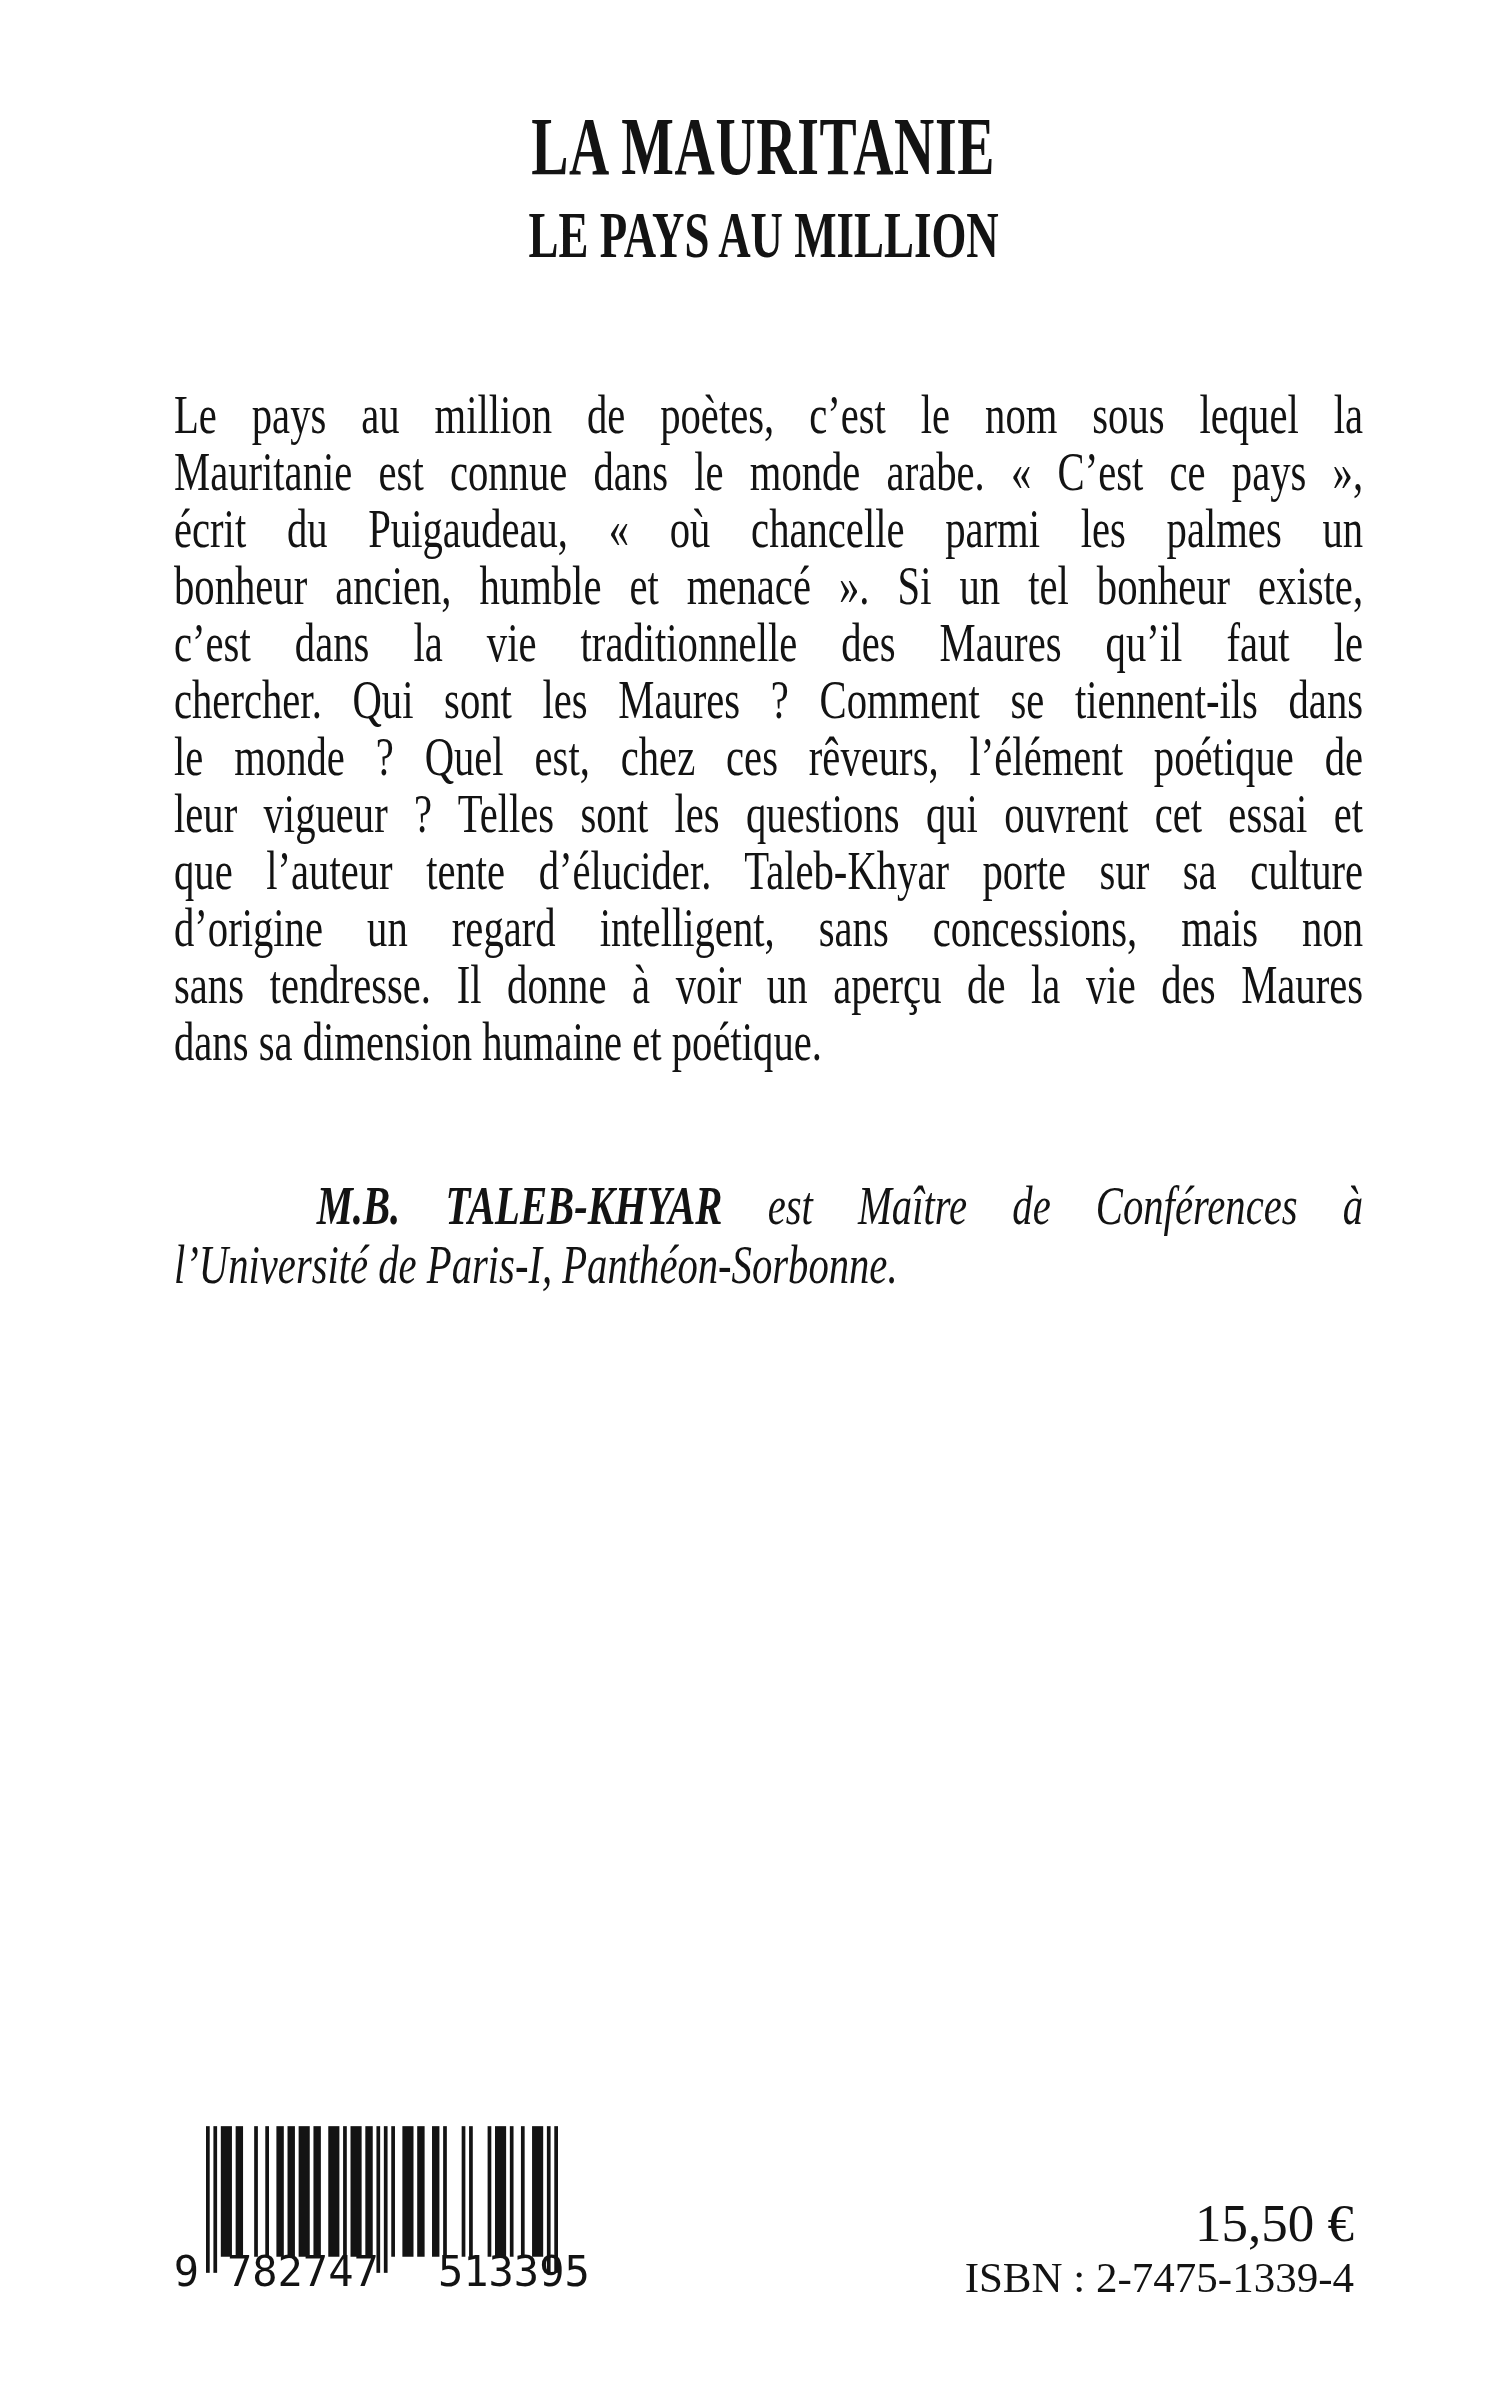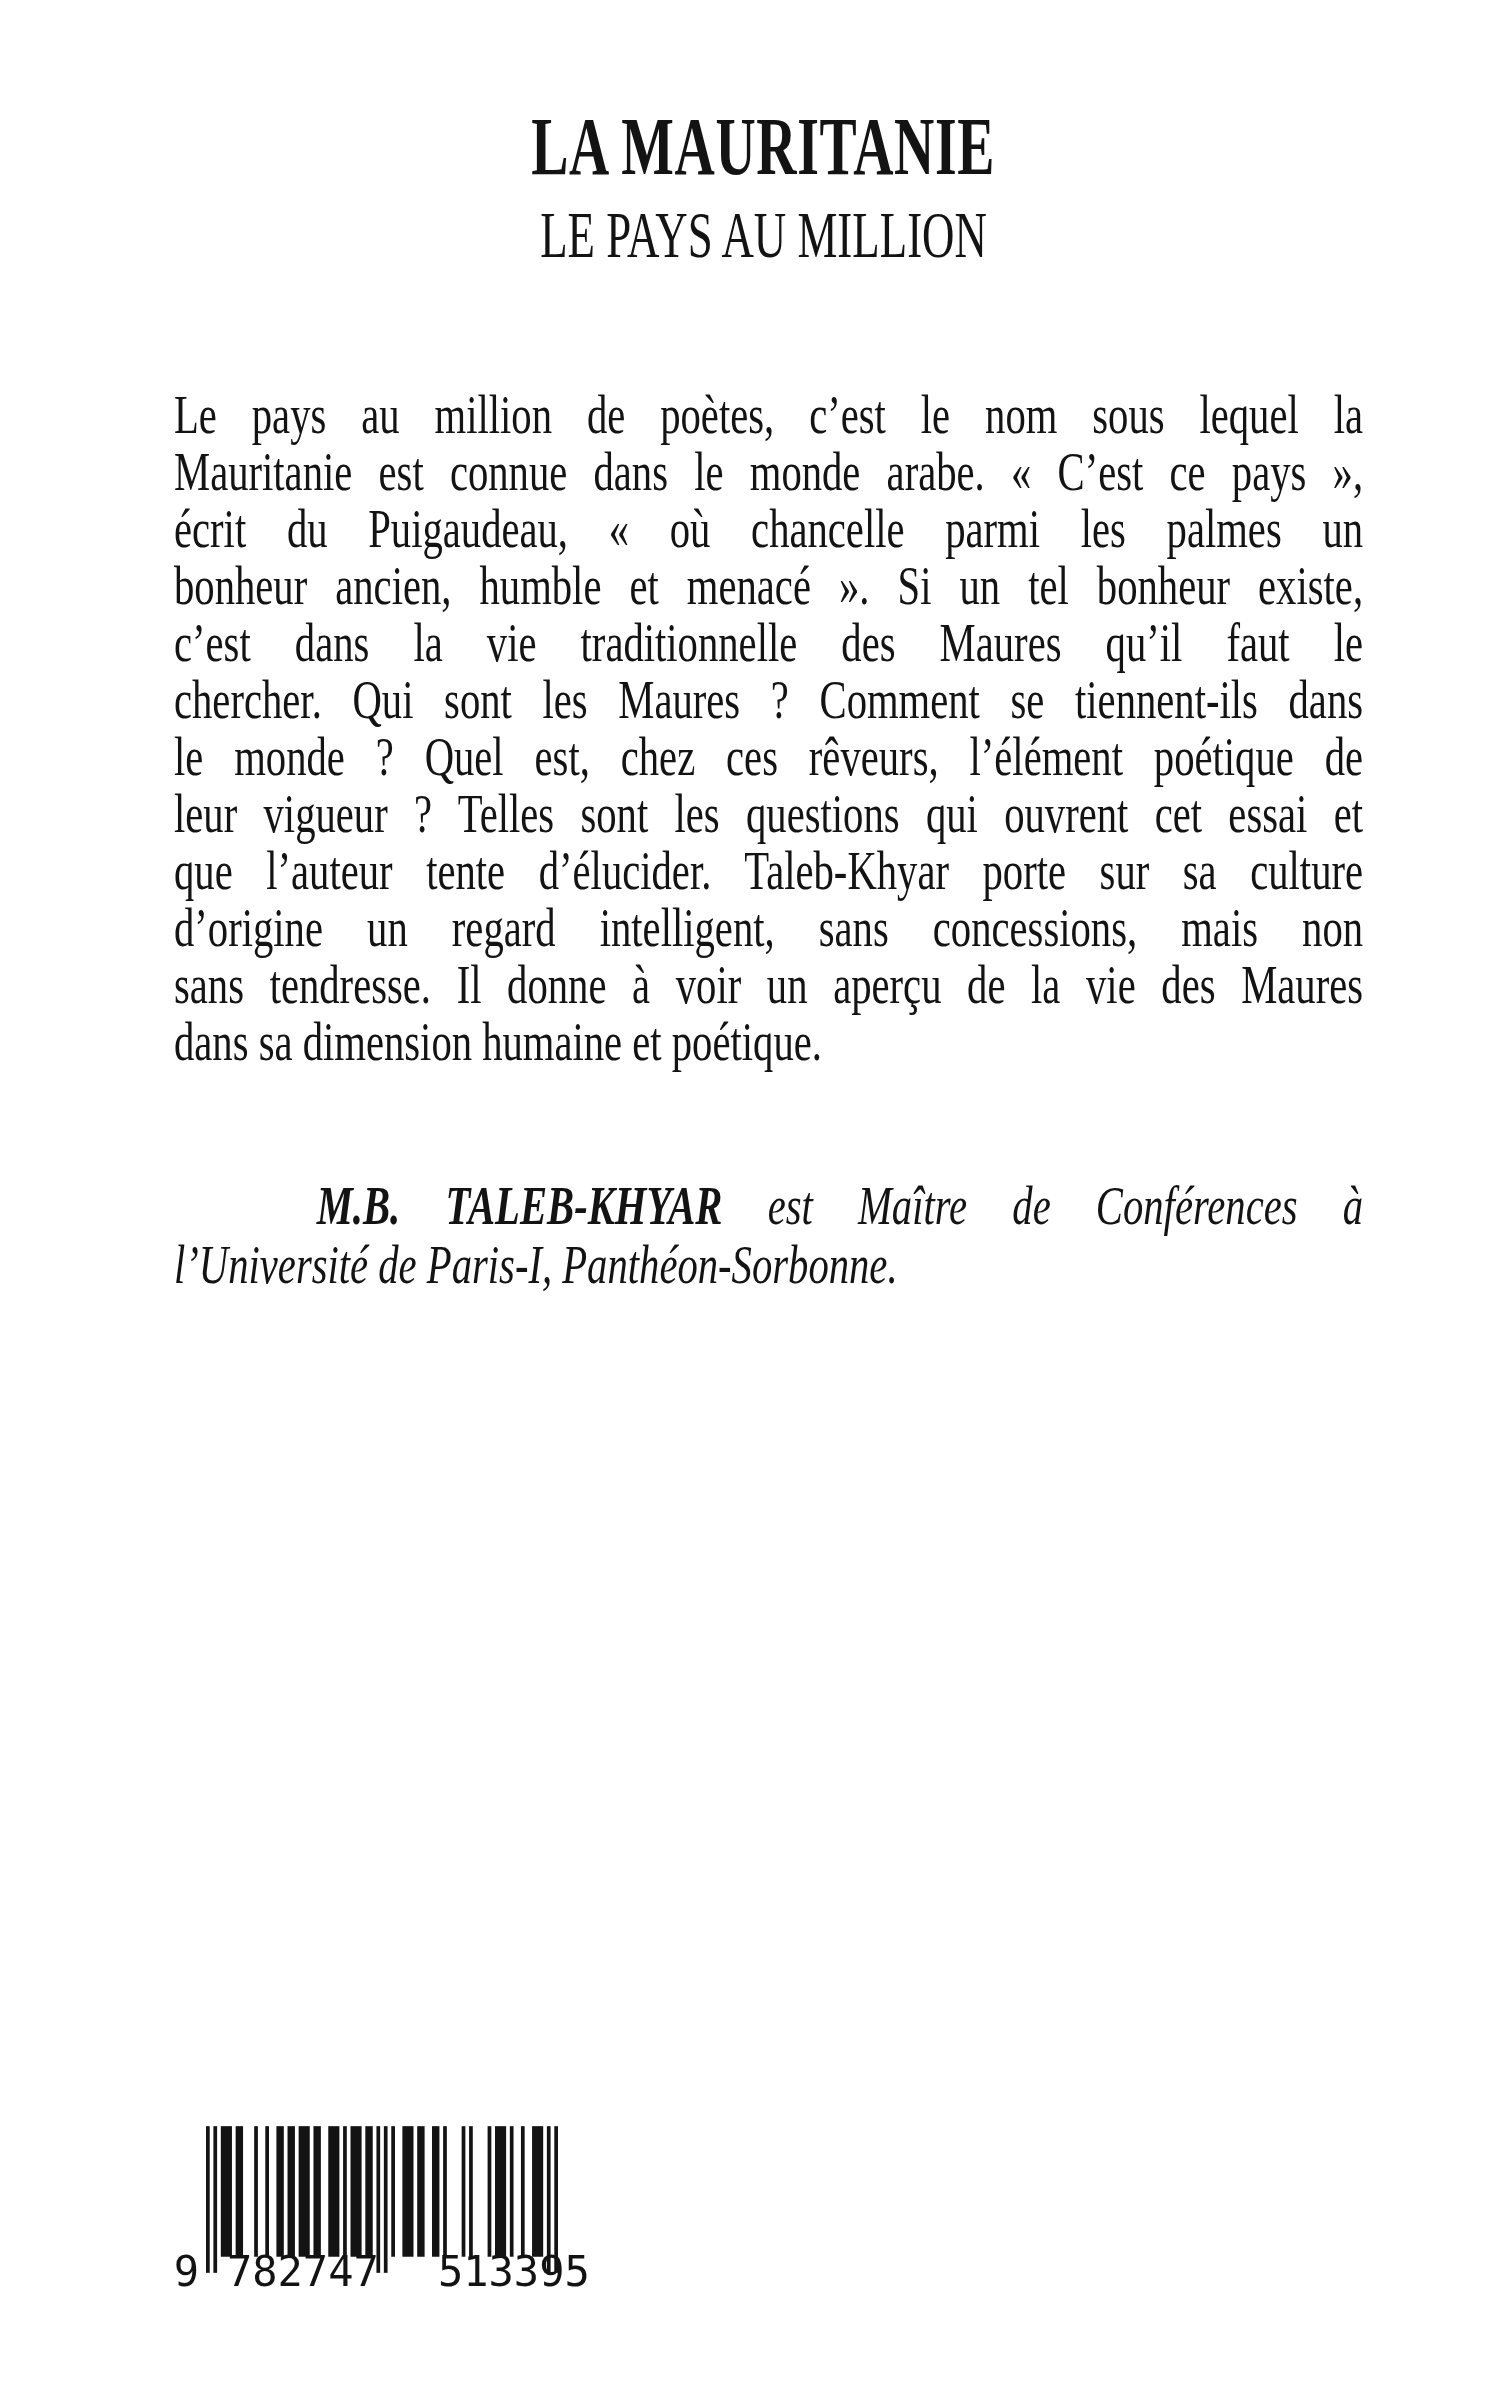--- a/index.html
+++ b/index.html
@@ -34,21 +34,21 @@
   }
   #title-text {
     font-size: 82px;
     font-weight: bold;
     line-height: 1;
     letter-spacing: 0.9px;
   }
   #subtitle-block { top: 197px; }
   .subtitle-line {
     font-size: 66px;
-    font-weight: normal;
+    font-weight: bold;
     line-height: 75px;
   }
   
   #text-block {
     position: absolute;
     left: 174px;
     top: 386px;
     width: 1609px;
     transform: scaleX(0.739);
     transform-origin: 0 0;
@@ -191,15 +191,19 @@
         <rect x="332.84" y="0" width="3.92" height="138"></rect>
         <rect x="344.59" y="0" width="11.75" height="138"></rect>
         <rect x="360.25" y="0" width="3.92" height="155"></rect>
         <rect x="368.08" y="0" width="3.92" height="155"></rect>
       </svg>
     <span id="bc-first" class="bc-digit">9</span>
     <span id="bc-left" class="bc-digit">782747</span>
     <span id="bc-right" class="bc-digit">513395</span>
   </div>
 
+  <div id="footer-info">
+    <div id="price">15,50 €</div>
+    <div id="isbn">ISBN : 2-7475-1339-4</div>
+  </div>
 
 </div>
 
 
 </body></html>

